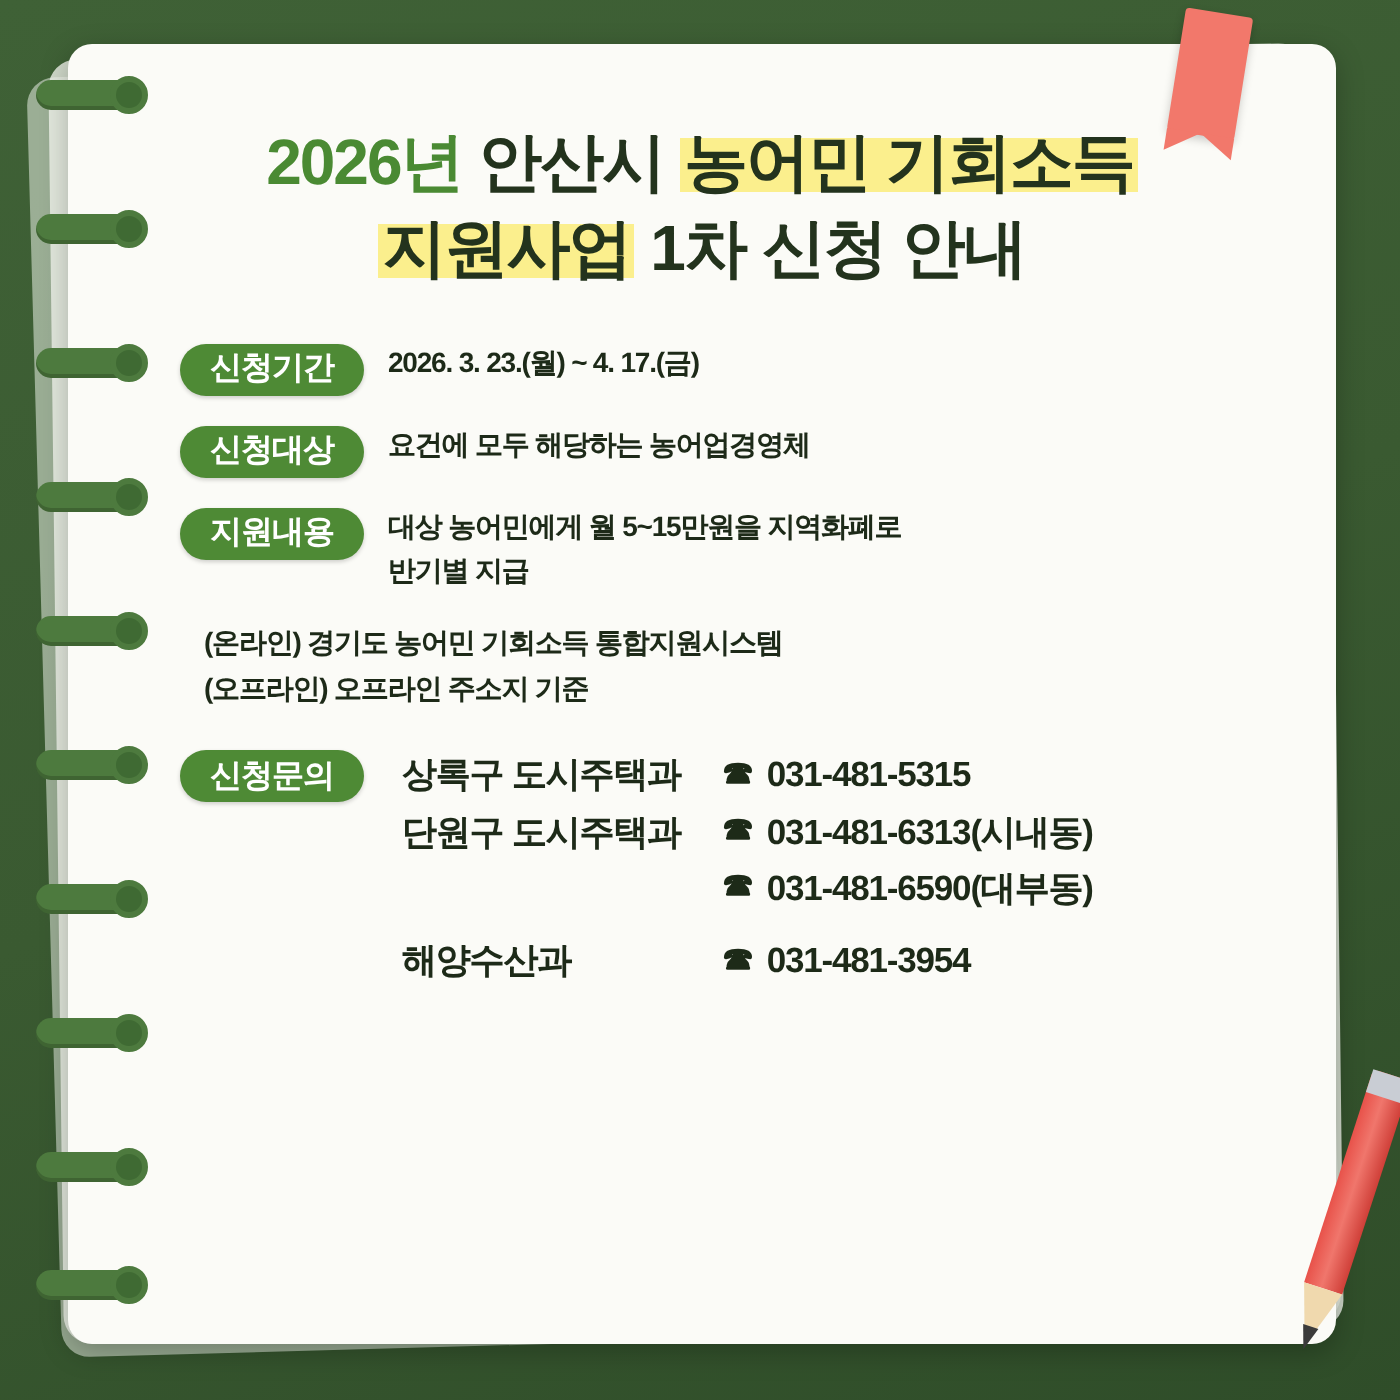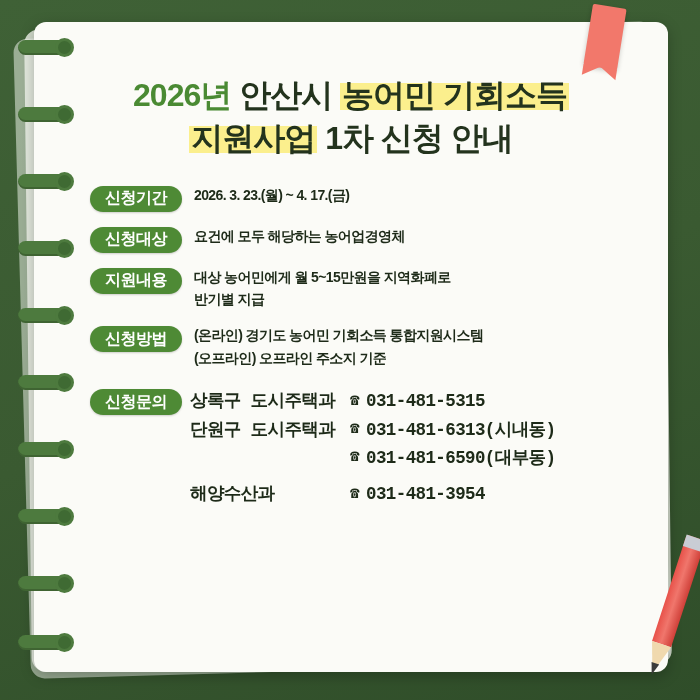--- a/index.html
+++ b/index.html
@@ -154,21 +154,21 @@
     height: 0;
     border-left: 4px solid transparent;
     border-right: 4px solid transparent;
     border-top: 12px solid #3b3b3b;
   }
 
   
   .content {
     position: absolute;
     left: 34px;
-    top: 36px;
+    top: 22px;
     width: 634px;
     height: 456px;
   }
 
   .title-block {
     text-align: center;
     padding-top: 38px;
   }
   .title-line {
     font-size: 32px;
@@ -224,26 +224,25 @@
   }
   .body-col .ln {
     white-space: nowrap;
   }
   .indent {
     padding-left: 58px;
   }
 
   
   .contact-table {
-    margin-left: 8px;
+    margin-left: 19px;
     color: #1d2a18;
     font-size: 17.5px;
     letter-spacing: -0.6px;
     font-weight: 600;
-    font-family: Liberation Mono, monospace;
   }
   .c-row {
     display: flex;
     align-items: center;
     line-height: 1.62;
     white-space: nowrap;
   }
   .c-dept {
     width: 160px;
   }
@@ -322,21 +321,20 @@
 
       <div class="row">
         <div class="tag">지원내용</div>
         <div class="body-col">
           <div class="ln">대상 농어민에게 월 5~15만원을 지역화폐로</div>
           <div class="ln">반기별 지급</div>
         </div>
       </div>
 
       <div class="row">
-        <div class="tag">신청방법</div>
         <div class="body-col">
           <div class="ln">(온라인) 경기도 농어민 기회소득 통합지원시스템</div>
           <div class="ln">(오프라인) 오프라인 주소지 기준</div>
         </div>
       </div>
 
       <div class="row" style="margin-top:18px">
         <div class="tag">신청문의</div>
         <div class="contact-table">
 

